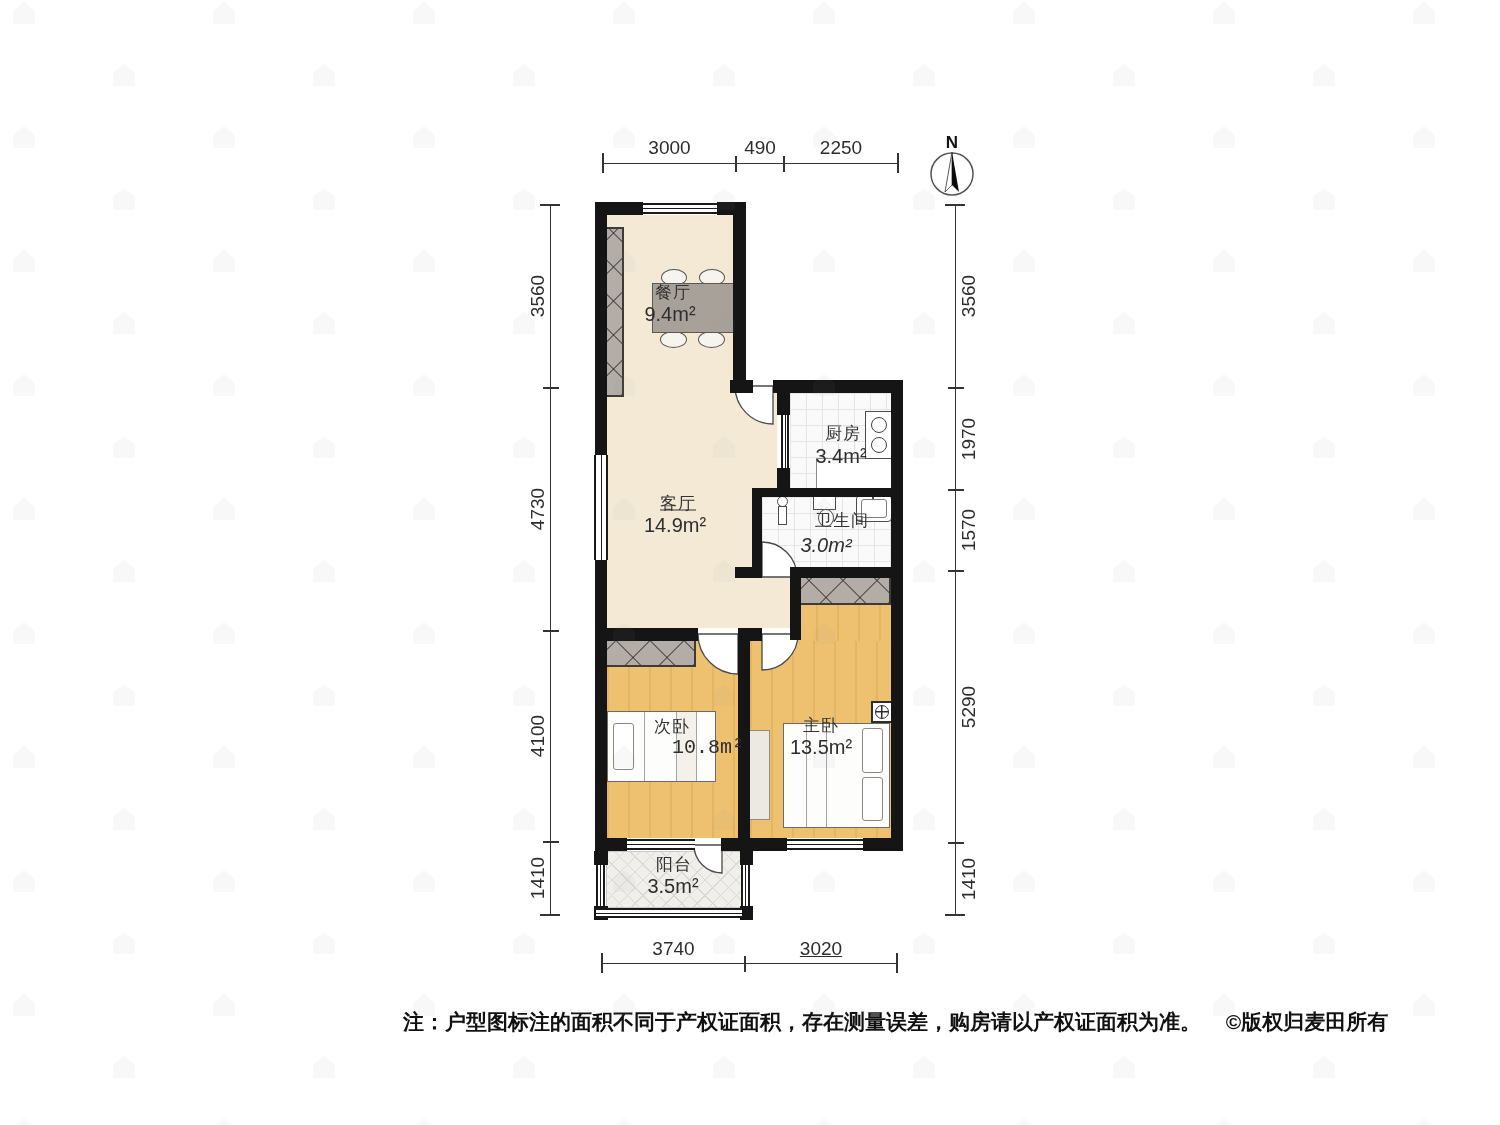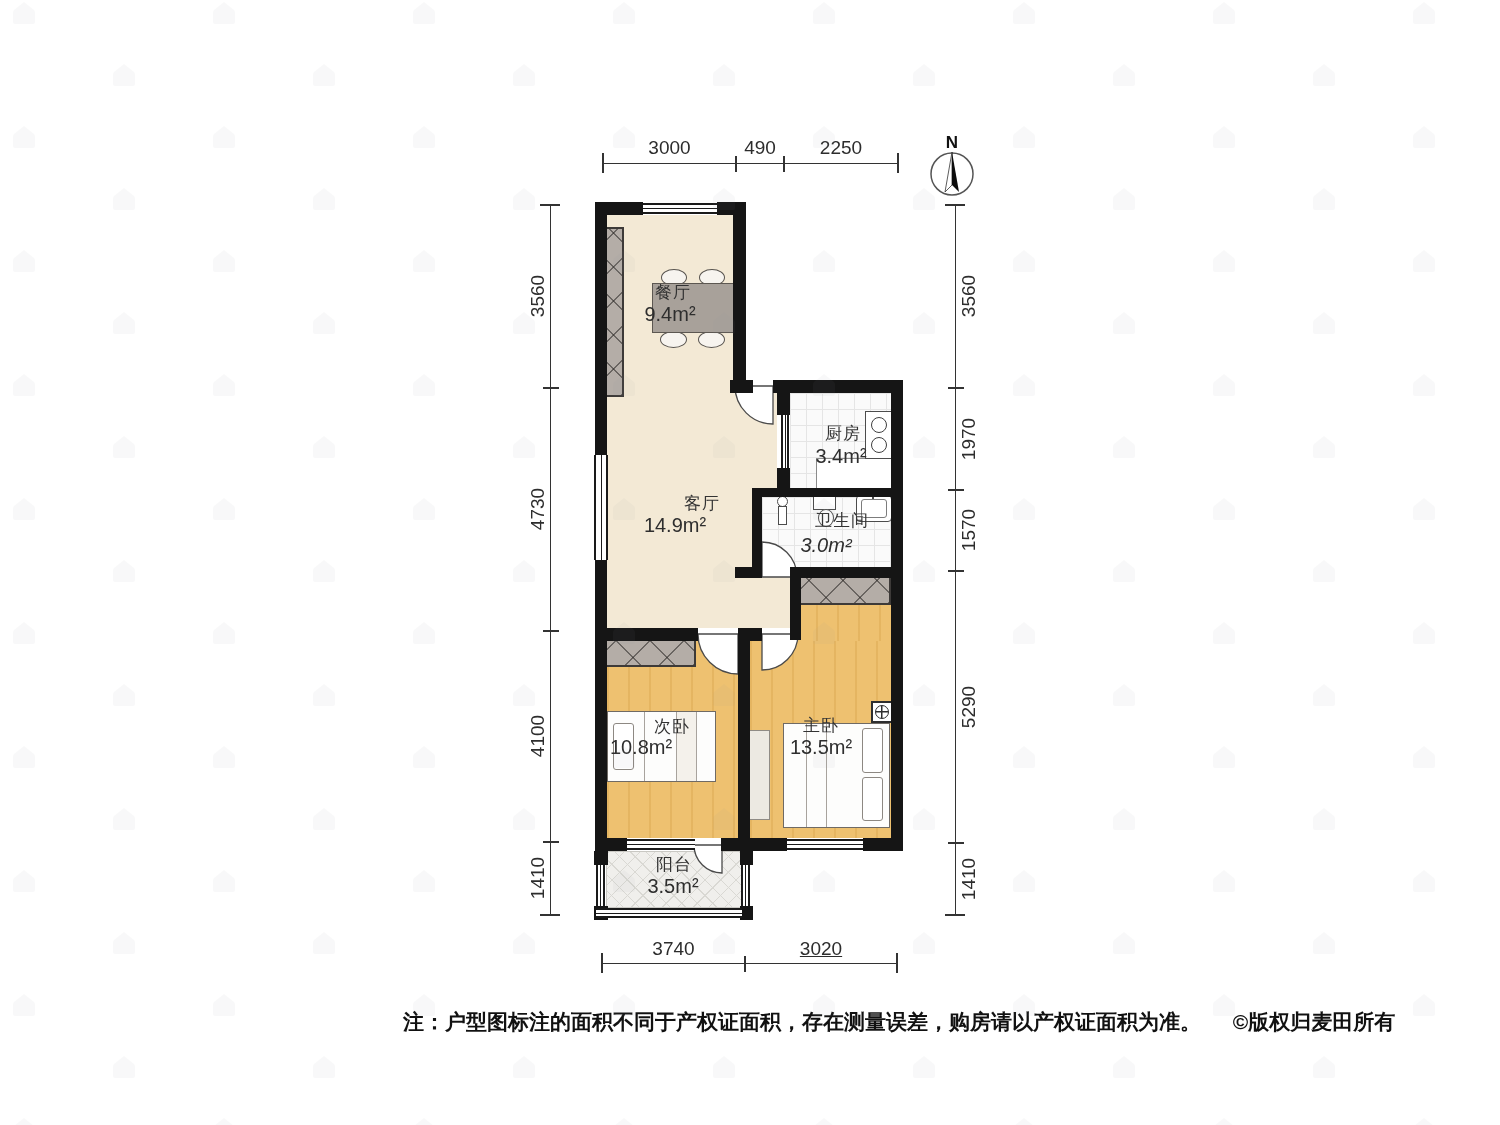--- a/index.html
+++ b/index.html
@@ -147,26 +147,26 @@
   <div class="winh" style="left:787px;top:839px;width:76px;height:11px;"></div>
   <div class="winv" style="left:781px;top:415px;width:8px;height:53px;"></div>
   <div class="winv" style="left:596px;top:865px;width:9px;height:41px;"></div>
   <div class="winv" style="left:741px;top:865px;width:9px;height:41px;"></div>
   <div class="winh" style="left:596px;top:908px;width:146px;height:10px;"></div>
 
   <div class="rname" style="left:673px;top:292px;">餐厅</div>
   <div class="rarea" style="left:670px;top:314px;">9.4m²</div>
   <div class="rname" style="left:843px;top:433px;">厨房</div>
   <div class="rarea" style="left:841px;top:456px;">3.4m²</div>
-  <div class="rname" style="left:702px;top:503px;">客厅</div>
+  <div class="rname" style="left:678px;top:503px;text-decoration:underline;">客厅</div>
   <div class="rarea" style="left:675px;top:525px;">14.9m²</div>
   <div class="rname" style="left:828px;top:520px;margin-left:14px;">卫生间</div>
   <div class="rarea" style="left:826px;top:545px;font-style:italic;">3.0m²</div>
   <div class="rname" style="left:672px;top:726px;">次卧</div>
-  <div class="rarea" style="left:641px;top:747px;">10.8m²</div>
+  <div class="rarea" style="left:708px;top:747px;font-family:Liberation Mono, monospace;">10.8m²</div>
   <div class="rname" style="left:821px;top:725px;">主卧</div>
   <div class="rarea" style="left:821px;top:747px;">13.5m²</div>
   <div class="rname" style="left:674px;top:864px;">阳台</div>
   <div class="rarea" style="left:673px;top:886px;">3.5m²</div>
 
   <div class="dimline-h" style="left:603px;top:163px;width:295px;"></div>
   <div class="tick-v" style="left:602px;top:153px;height:20px;"></div>
   <div class="tick-v" style="left:735px;top:156px;"></div>
   <div class="tick-v" style="left:783px;top:156px;"></div>
   <div class="tick-v" style="left:897px;top:153px;height:20px;"></div>
@@ -207,21 +207,21 @@
 
   <svg class="abs" style="left:922px;top:126px;" width="64" height="84" viewBox="0 0 64 84">
     <text x="30" y="22" font-size="17" font-weight="bold" fill="#111" text-anchor="middle" font-family="Liberation Sans, sans-serif">N</text>
     <circle cx="30" cy="48" r="21" fill="none" stroke="#555" stroke-width="1.5"></circle>
     <polygon points="30,26 23,66 30,59" fill="#ffffff" stroke="#333" stroke-width="0.8"></polygon>
     <polygon points="30,26 37,66 30,59" fill="#0c0c0c"></polygon>
   </svg>
 
   <div class="note" style="left:403px;top:1008px;">
     <span>注：户型图标注的面积不同于产权证面积，存在测量误差，购房请以产权证面积为准。</span>
-    <span style="margin-left:26px;">©版权归麦田所有</span>
+    <span style="margin-left:19px;">©版权归麦田所有</span>
   </div>
 
   <svg class="abs" style="left:0;top:0;pointer-events:none;" width="1500" height="1125" viewBox="0 0 1500 1125">
     <defs>
       <pattern id="wm" width="200" height="124" patternUnits="userSpaceOnUse">
         <g fill="#8a9096">
           <path d="M14 10 L24 2 L34 10 Q35 11 35 13 L35 22 Q35 24 33 24 L15 24 Q13 24 13 22 L13 13 Q13 11 14 10 Z"></path>
           <path d="M114 72 L124 64 L134 72 Q135 73 135 75 L135 84 Q135 86 133 86 L115 86 Q113 86 113 84 L113 75 Q113 73 114 72 Z"></path>
         </g>
       </pattern>

